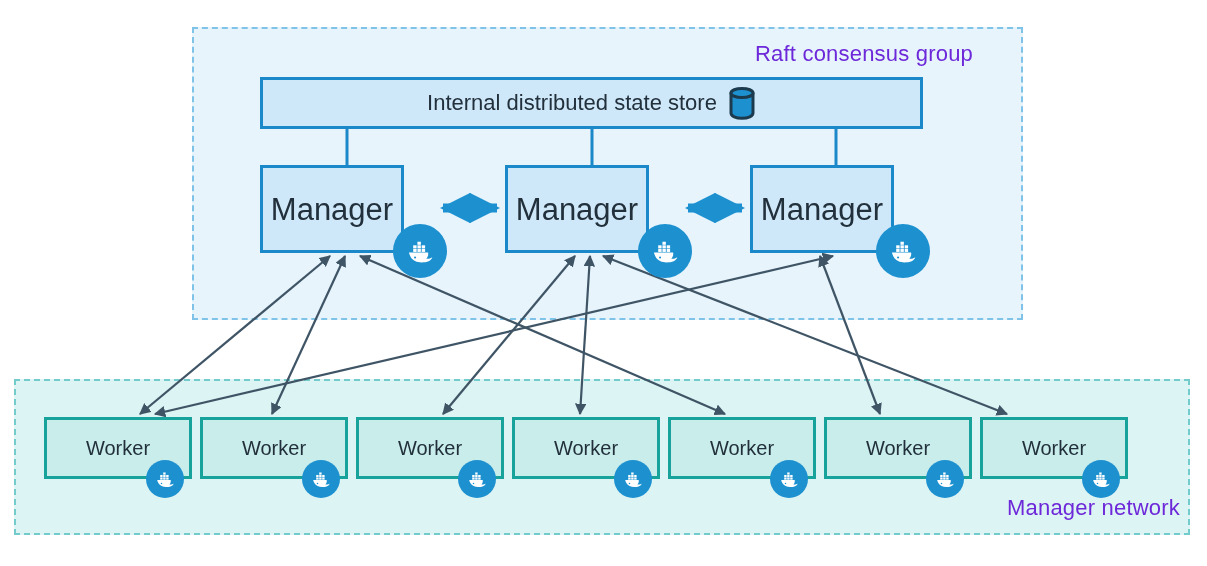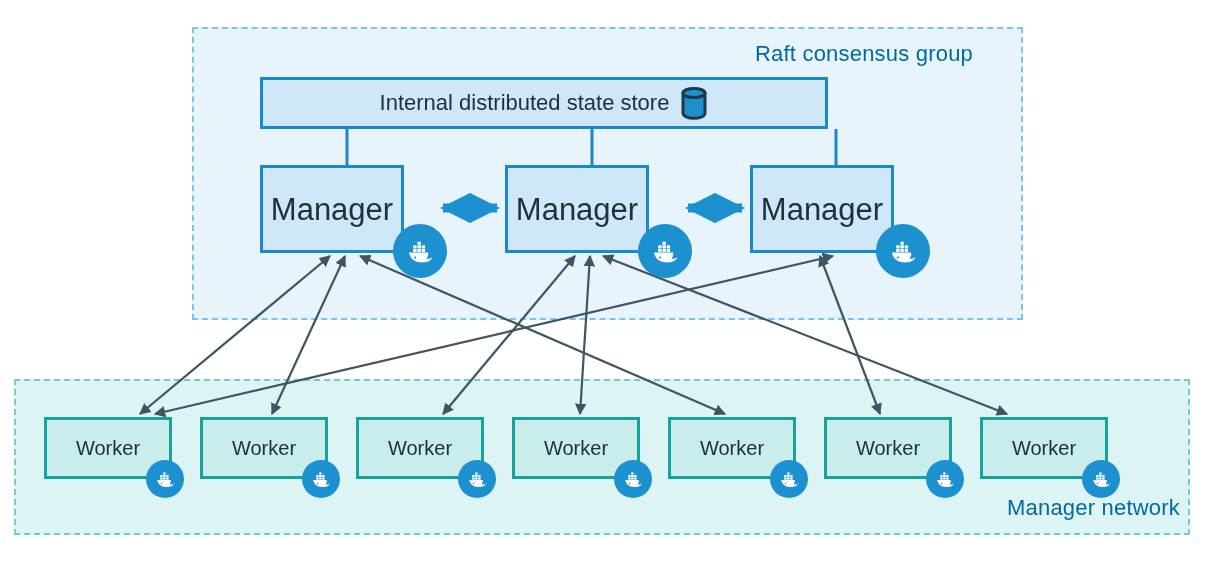--- a/index.html
+++ b/index.html
@@ -38,21 +38,21 @@
     width: 1176px;
     height: 156px;
     background: #DDF4F4;
     border: 2px dashed #73CCCB;
   }
 
   
   .group-label {
     position: absolute;
     font-size: 22px;
-    color: #0369a1;
+    color: #6d28d9;
     white-space: nowrap;
     letter-spacing: 0.2px;
   }
   #raft-label {
     left: 755px;
     top: 41px;
   }
   #gossip-label {
     left: 1007px;
     top: 495px;
@@ -73,35 +73,35 @@
     height: 88px;
   }
   .node-manager .node-label {
     font-size: 31px;
     color: #22303C;
     line-height: 1;
   }
   .node-worker {
     background: #C9EDEA;
     border: 3px solid #17A39B;
-    width: 128px;
+    width: 148px;
     height: 62px;
   }
   .node-worker .node-label {
     font-size: 20px;
     color: #22303C;
     line-height: 1;
   }
 
   
   #state-store {
     position: absolute;
     left: 260px;
     top: 77px;
-    width: 568px;
+    width: 663px;
     height: 52px;
     box-sizing: border-box;
     background: #CFE8F9;
     border: 3px solid #1B88C9;
     display: flex;
     align-items: center;
     justify-content: center;
     gap: 11px;
   }
   #state-store .node-label {

